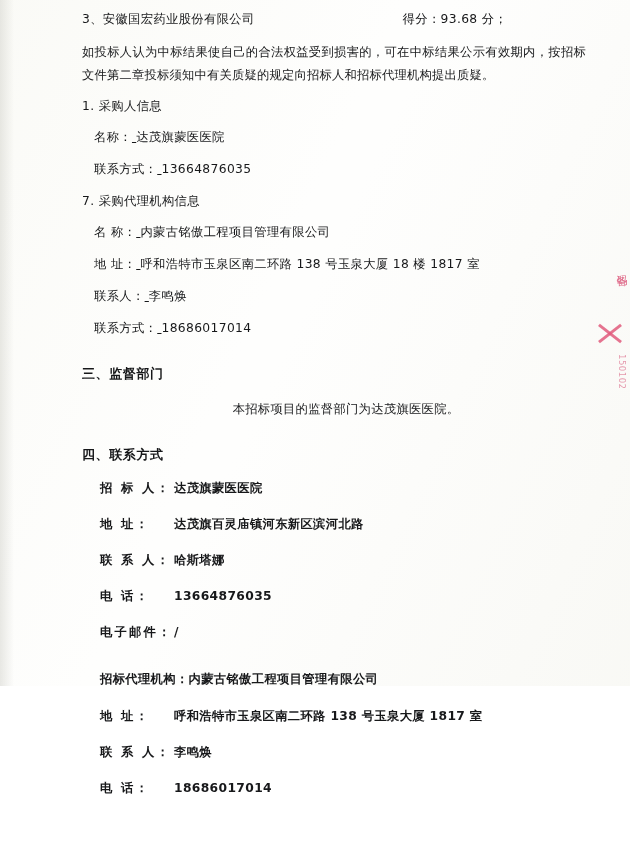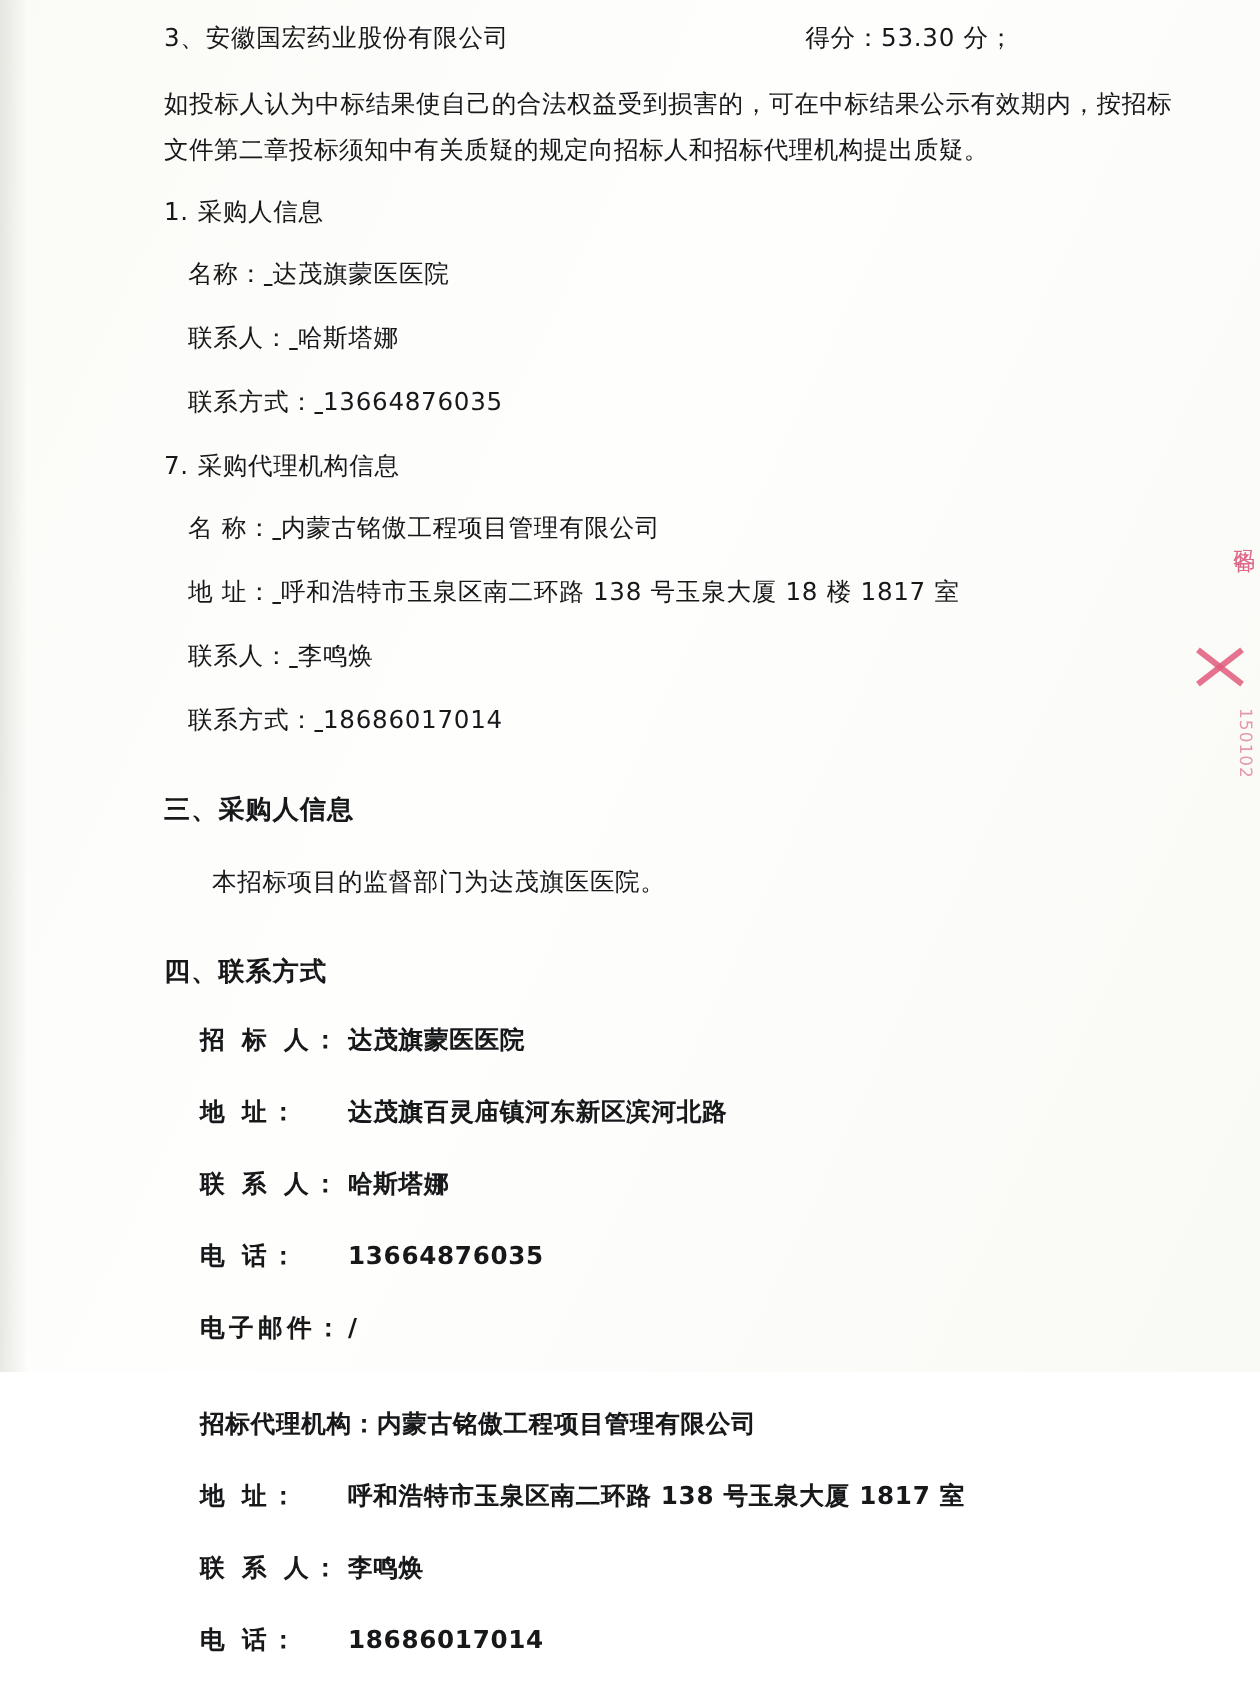--- a/index.html
+++ b/index.html
@@ -73,20 +73,21 @@
   .heading {
     font-weight: bold;
     font-size: 13px;
     letter-spacing: 0.6px;
     margin: 26px 0 14px 0;
   }
   .heading-body {
     margin: 16px 0 4px 0;
     padding-left: 24px;
     letter-spacing: 0.3px;
+    text-align: center;
   }
   .contact-block {
     margin-top: 10px;
     padding-left: 18px;
   }
   .contact-row {
     margin: 0 0 17px 0;
     letter-spacing: 0.35px;
     display: flex;
     font-weight: bold;
@@ -181,36 +182,32 @@
 <body>
 
 <div class="page">
   <div class="scan-tint"></div>
   <div class="edge-shadow"></div>
 
   <div class="content">
 
     <div class="row-score">
       <span class="name">3、安徽国宏药业股份有限公司</span>
-      <span class="score">得分：53.30 分；</span>
+      <span class="score">得分：93.68 分；</span>
     </div>
 
     <p class="para">如投标人认为中标结果使自己的合法权益受到损害的，可在中标结果公示有效期内，按招标文件第二章投标须知中有关质疑的规定向招标人和招标代理机构提出质疑。</p>
 
     <div class="sec-num">1. 采购人信息</div>
 
     <div class="kv">
       <span class="k">名称：</span>
       <span class="v">达茂旗蒙医医院</span>
     </div>
     <div class="kv">
-      <span class="k">联系人：</span>
-      <span class="v">哈斯塔娜</span>
-    </div>
-    <div class="kv">
       <span class="k">联系方式：</span>
       <span class="v">13664876035</span>
     </div>
 
     <div class="sec-num">7. 采购代理机构信息</div>
 
     <div class="kv">
       <span class="k">名  称：</span>
       <span class="v">内蒙古铭傲工程项目管理有限公司</span>
     </div>
@@ -220,21 +217,21 @@
     </div>
     <div class="kv">
       <span class="k">联系人：</span>
       <span class="v">李鸣焕</span>
     </div>
     <div class="kv">
       <span class="k">联系方式：</span>
       <span class="v">18686017014</span>
     </div>
 
-    <div class="heading">三、采购人信息</div>
+    <div class="heading">三、监督部门</div>
     <div class="heading-body">本招标项目的监督部门为达茂旗医医院。</div>
 
     <div class="heading">四、联系方式</div>
 
     <div class="contact-block">
       <div class="contact-row">
         <span class="lbl">招 标 人：</span>
         <span class="val">达茂旗蒙医医院</span>
       </div>
       <div class="contact-row">

